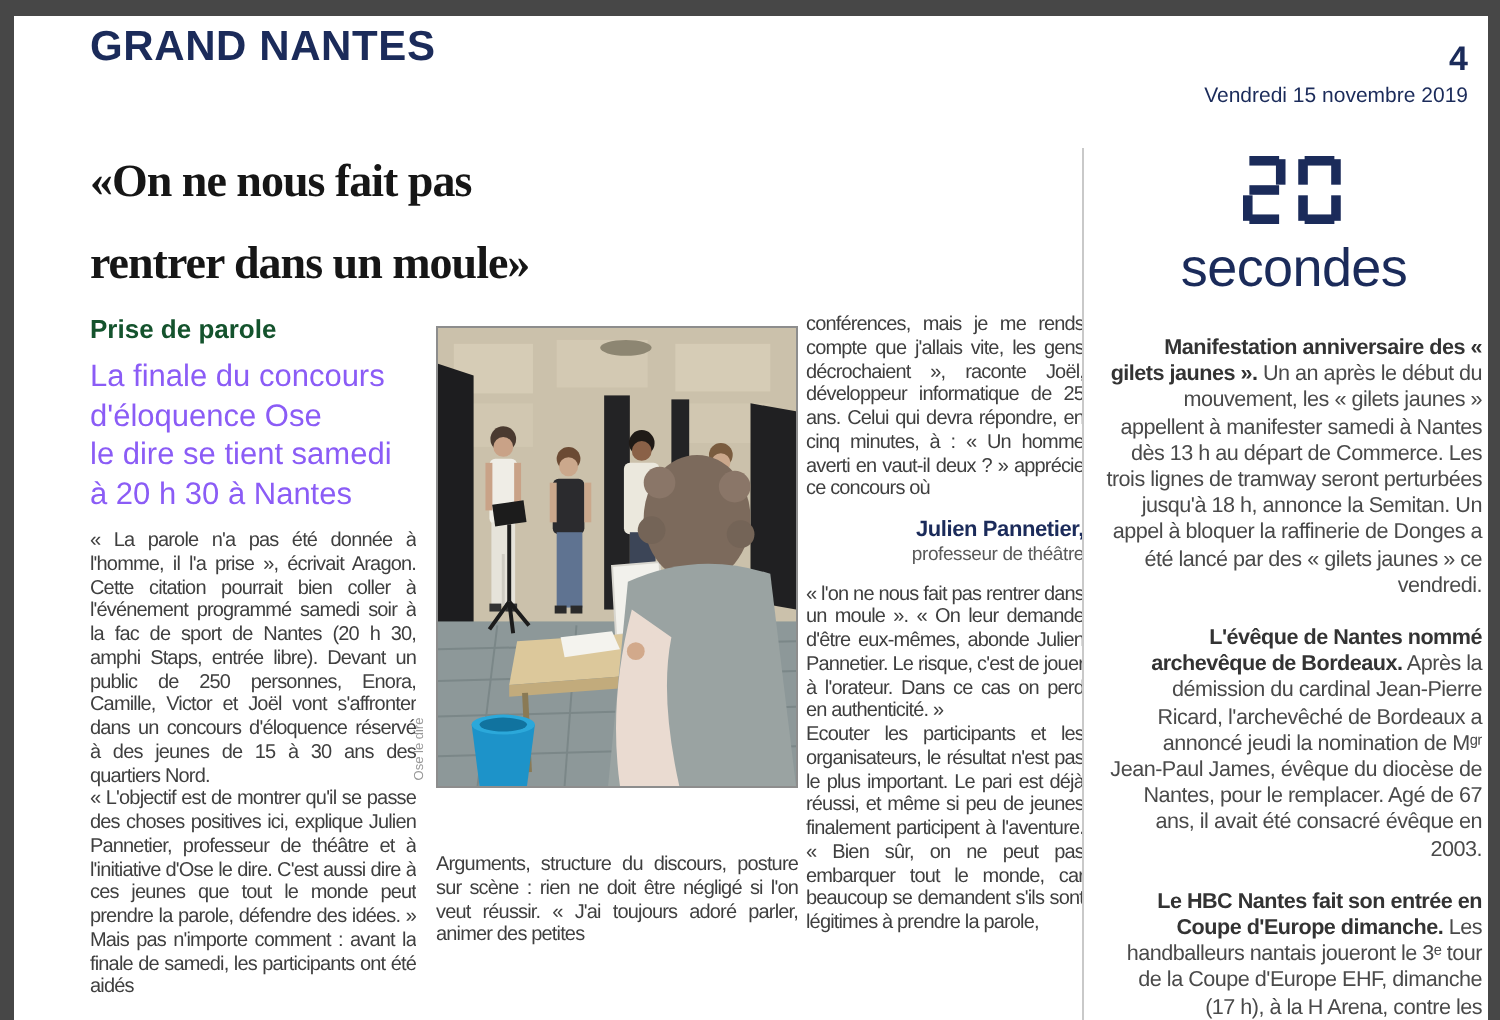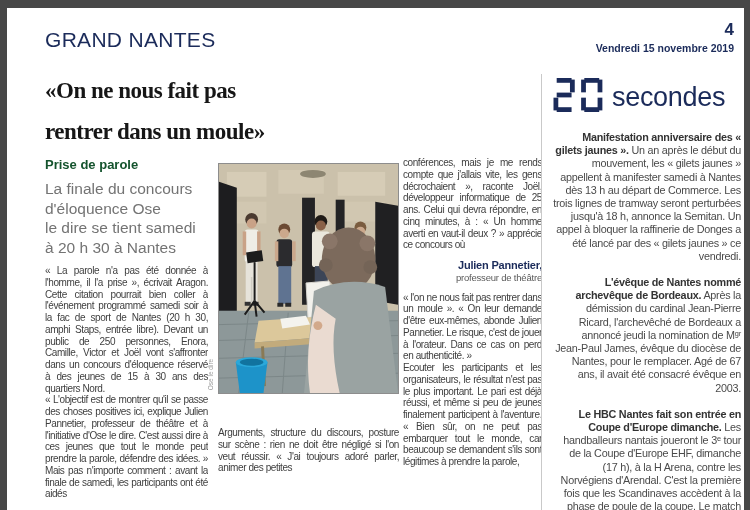--- a/index.html
+++ b/index.html
@@ -1,33 +1,33 @@
 <!DOCTYPE html>
 <html><head>
 <meta charset="utf-8">
 <style>
   html,body{margin:0;padding:0;}
   body{width:750px;height:510px;position:relative;background:#474747;
        font-family:"Liberation Sans",sans-serif;overflow:hidden;}
   .page{position:absolute;left:7px;top:8px;right:6px;bottom:0;background:#ffffff;}
 
   
-  .section-title{position:absolute;left:38px;top:20px;font-size:21px;font-weight:normal;
+  .section-title{position:absolute;left:38px;top:4px;font-size:21px;font-weight:bold;
        color:#1b2b5a;letter-spacing:.3px;}
   .page-number{position:absolute;right:10px;top:12px;font-size:17px;font-weight:bold;
        color:#1b2b5a;text-align:right;}
-  .edition-date{position:absolute;right:10px;top:34px;font-size:10.5px;font-weight:bold;
+  .edition-date{position:absolute;right:10px;top:34px;font-size:10.5px;font-weight:normal;
        color:#1b2b5a;text-align:left;}
 
   
   .headline{position:absolute;left:38px;top:62px;width:505px;font-size:23px;line-height:41px;
        font-weight:bold;color:#161616;letter-spacing:-.5px;white-space:pre-line;margin:0;font-family:Liberation Serif, serif;}
   .kicker{position:absolute;left:38px;top:149px;font-size:13px;font-weight:bold;color:#14532d;}
   .standfirst{position:absolute;left:38px;top:171px;width:180px;font-size:15.5px;line-height:19.5px;
-       color:#737373;white-space:pre-line;}
+       color:#8b5cf6;white-space:pre-line;}
 
   
   .col{position:absolute;font-size:10px;line-height:11.75px;letter-spacing:-.42px;
        color:#3f3f3f;text-align:justify;overflow:hidden;}
   .col p{margin:0;}
   .col .b{font-weight:normal;}
   .col1{left:38px;top:257px;width:163px;height:246px;}
   .col2{left:211px;top:419px;width:181px;height:84px;}
   .col3{left:396px;top:149px;width:139px;height:354px;}
 
@@ -43,21 +43,21 @@
   
   .pullquote{margin:9px 0 8px 0;text-align:center;}
   .pq-text{font-size:15.5px;line-height:18px;font-weight:bold;font-style:italic;
        color:#2b5f9e;letter-spacing:-.3px;}
   .pq-author{margin-top:4px;text-align:right;font-size:11px;font-weight:bold;color:#1b2b5a;letter-spacing:-.2px;}
   .pq-role{text-align:right;font-size:9.5px;color:#5a5a5a;letter-spacing:-.2px;}
 
   
   .divider{position:absolute;left:534px;top:66px;width:1px;height:436px;background:#c9c9c9;}
   .sidebar{position:absolute;left:546px;top:70px;width:188px;}
-  .sb-head{display:flex;align-items:flex-end;gap:7px;}
+  .sb-head{display:flex;align-items:center;gap:7px;flex-direction:column;}
   .sb-head svg{display:block;}
   .sb-word{font-size:27px;color:#1b2b5a;letter-spacing:-.3px;line-height:30px;}
   .briefs{margin-top:19px;}
   .brief{margin:0 0 13px 0;font-size:10.8px;line-height:13.2px;color:#4a4a4a;letter-spacing:-.25px;text-align:right;}
   .brief .lead{font-weight:bold;color:#333333;}
 </style>
 </head>
 <body>
 
 <div class="page">

